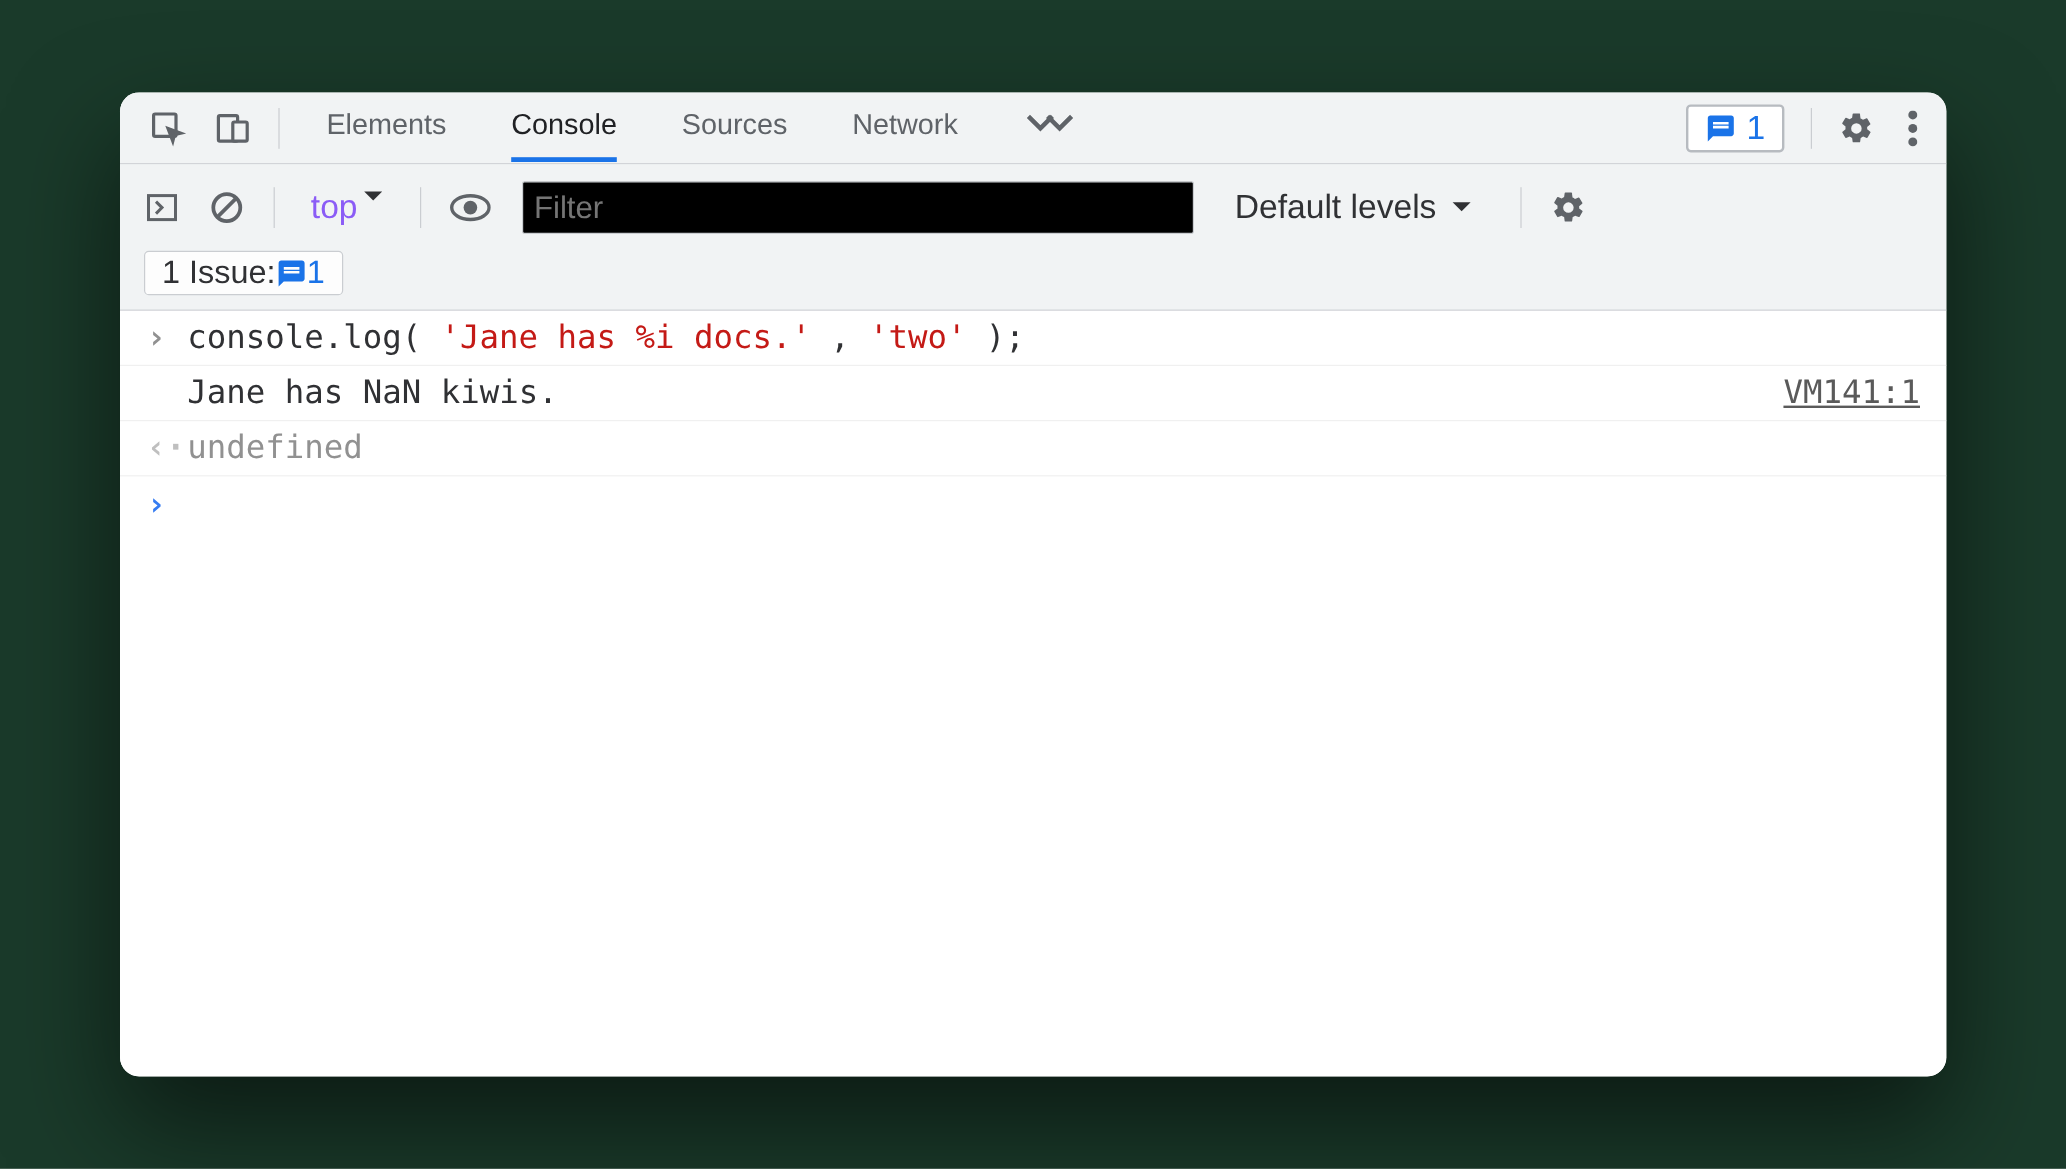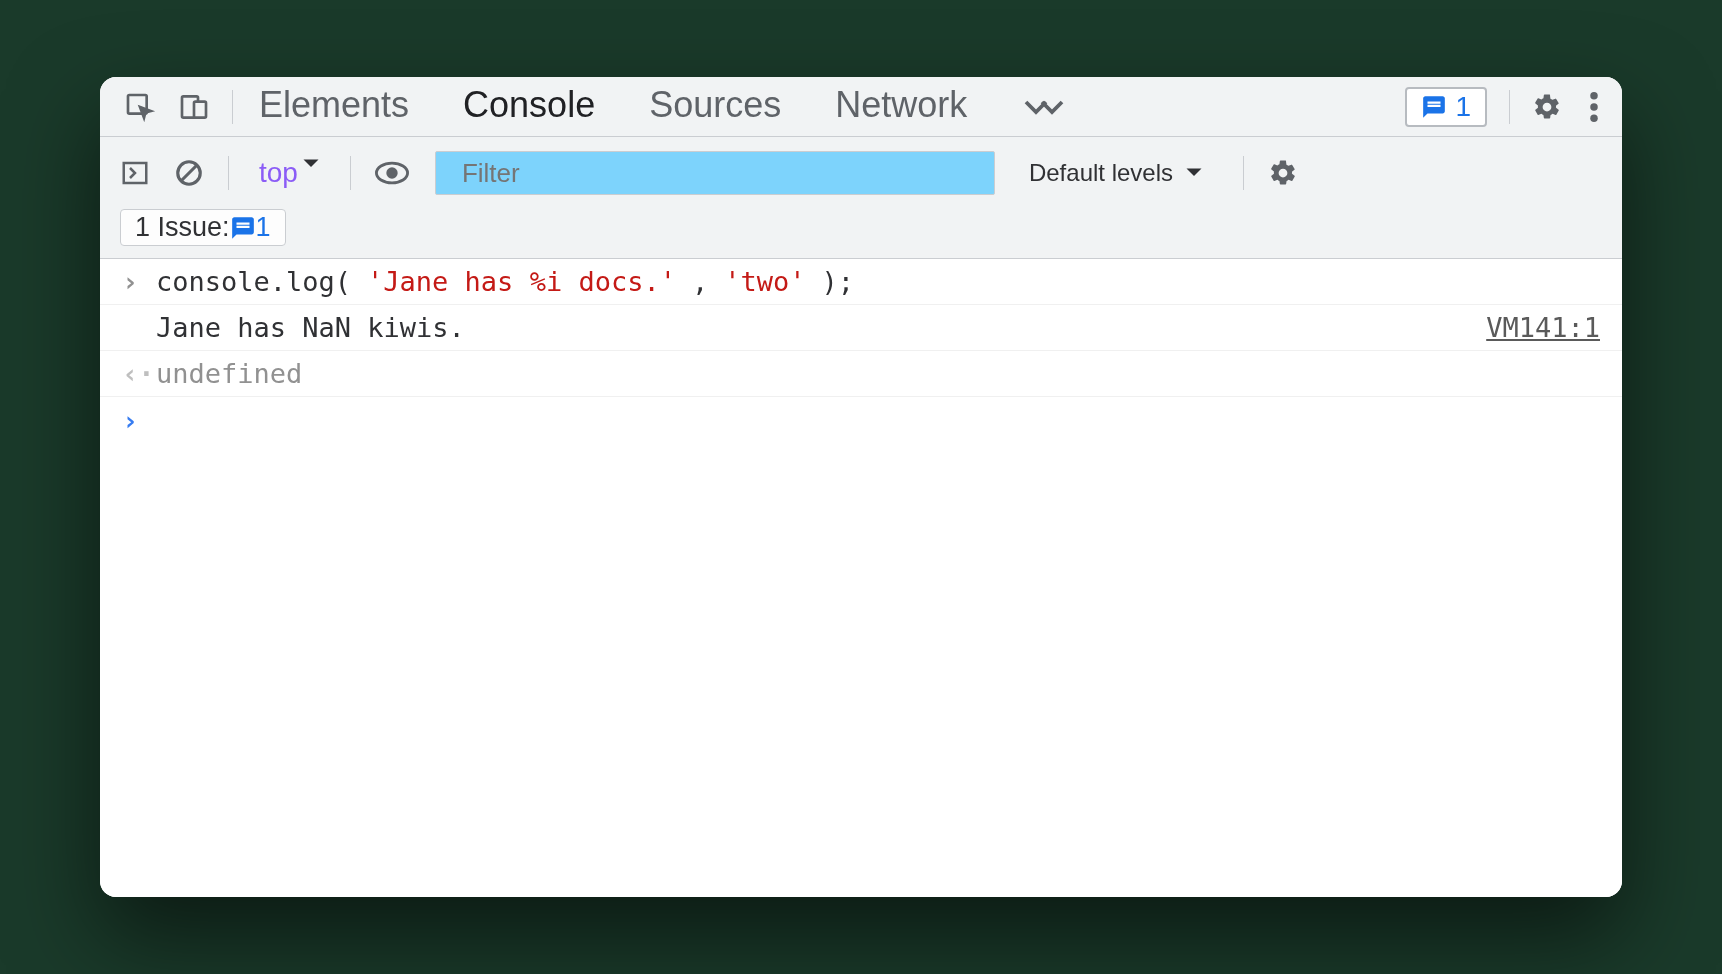--- a/index.html
+++ b/index.html
@@ -40,21 +40,21 @@
   height: 60px;
   background: #f1f3f4;
   border-bottom: 1px solid #cacdd1;
   display: flex;
   align-items: center;
   padding: 0 24px;
   gap: 8px;
 }
 .tb-icon { color: #5f6368; display:flex; align-items:center; justify-content:center; }
 .divider { width: 1px; height: 34px; background: #cacdd1; margin: 0 14px; }
-.tabs { display: flex; gap: 54px; margin-left: 4px; font-size: 36px; color: #5f6368; }
+.tabs { display: flex; gap: 54px; margin-left: 17px; font-size: 24px; color: #5f6368; }
 .tab { padding: 12px 0; cursor: pointer; }
 .tab.active { color: #202124; font-weight: 500; border-bottom: 4px solid #1a73e8; }
 .spacer { flex: 1; }
 .issue-badge {
   display: flex; align-items: center; gap: 8px;
   border: 2px solid #b7bbc0;
   border-radius: 4px; padding: 2px 14px;
   background: #fff;
   font-size: 28px; color: #1a73e8;
 }
@@ -65,25 +65,25 @@
   padding: 8px 20px 2px 20px;
   display: flex;
   flex-direction: column;
   gap: 8px;
 }
 .tb2-row1 { display: flex; align-items: center; gap: 10px; height: 56px; }
 .tb2-btn { color: #5f6368; display:flex; align-items:center; justify-content:center; }
 .context { font-size: 28px; color: #8b5cf6; display:flex; align-items:flex-start; gap:4px; padding: 0 6px; }
 .filter-input {
   flex: 0 0 560px; height: 44px;
-  border: 1px solid #cacdd1; background: #7dd3fc;
-  font-size: 26px; color: #5f6368; padding: 0 26px;
+  border: 1px solid #cacdd1; background: #000000;
+  font-size: 26px; color: #5f6368; padding: 0 9px;
   border-radius: 2px;
 }
-.levels { font-size: 24px; color: #303134; display:flex; align-items:center; gap:12px; margin-left: 24px; }
+.levels { font-size: 28px; color: #303134; display:flex; align-items:center; gap:12px; margin-left: 24px; }
 .tb2-row2 { padding-bottom: 10px; }
 .issue-pill {
   display: inline-flex; align-items: center; 
   border: 1px solid #cacdd1; background: #fdfdfd;
   border-radius: 4px; padding: 2px 14px;
   font-size: 27px; color: #303134;
 }
 .console-body { flex:1; background:#fff; font-family: Menlo, Consolas, monospace; font-size: 27px; }
 .row { display:flex; align-items:center; padding: 6px 22px; border-bottom: 1px solid #f0f0f0; min-height: 46px; }
 .gutter { width: 34px; color:#919191; font-weight:bold; }

